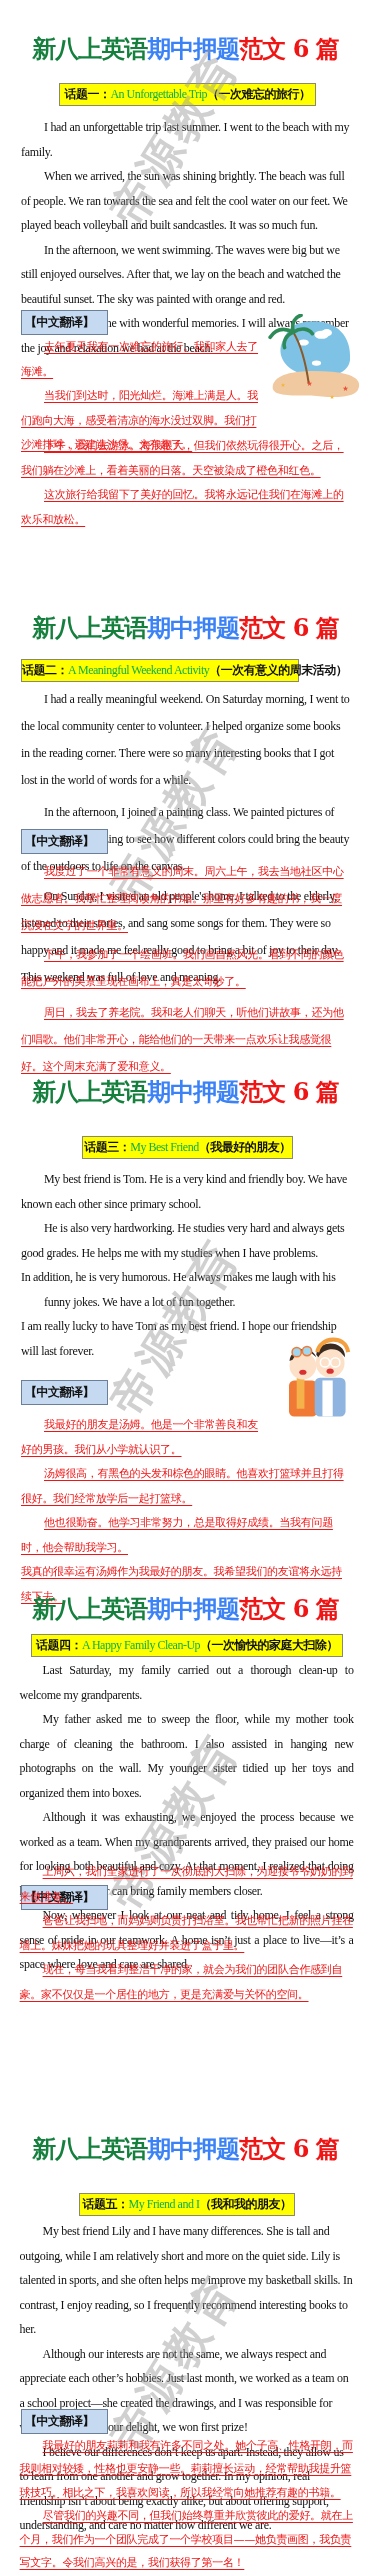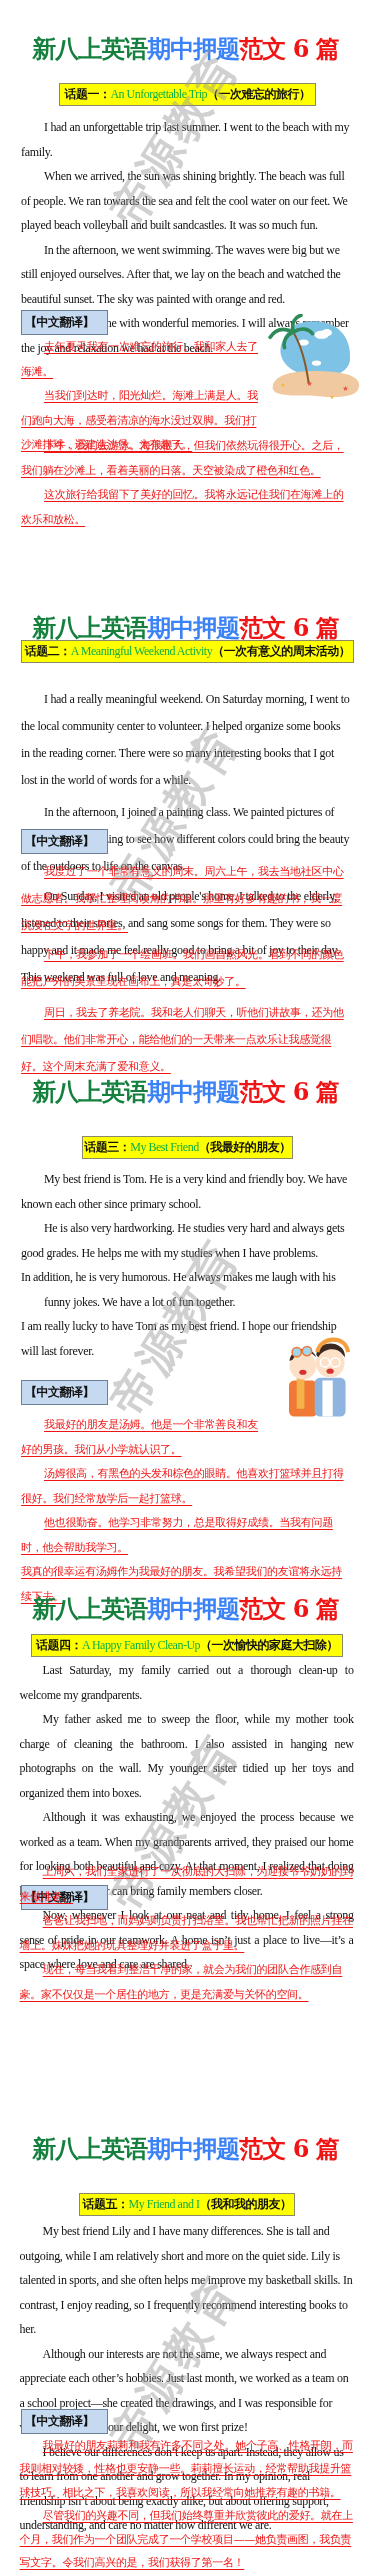--- a/index.html
+++ b/index.html
@@ -92,21 +92,21 @@
   <path d="M55 35 C35 25 20 30 10 45 M55 35 C50 15 60 5 70 2 M55 35 C70 25 85 28 92 38 M55 35 C40 40 35 55 38 65" stroke="#2e8b57" stroke-width="7" fill="none" stroke-linecap="round"></path>
   <text x="80" y="140" font-size="14" fill="#e8503a">★</text>
   <text x="150" y="150" font-size="14" fill="#e8503a">★</text>
   <text x="30" y="142" font-size="11" fill="#f3b530">★</text>
   <text x="125" y="165" font-size="11" fill="#f3b530">★</text>
 </svg>
 
 <div class="main-title" style="top:612px;">
   <span class="t-black">新八上英语</span><span class="t-blue">期中押题</span><span class="t-red">范文 6 篇</span>
 </div>
-<div class="topic-box" style="top:640px; left:21px; width:333px;">
+<div class="topic-box" style="top:659px; left:21px; width:278px;">
   <span class="tp-label">话题二：</span><span class="tp-en">A Meaningful Weekend Activity</span><span class="tp-cn">（一次有意义的周末活动）</span>
 </div>
 <div class="en-text" style="top:686px; line-height:27px;">
   <p style="margin-bottom:5px;">I had a really meaningful weekend. On Saturday morning, I went to the local community center to volunteer. I helped organize some books in the reading corner. There were so many interesting books that I got lost in the world of words for a while.</p>
   <p style="margin-bottom:3.1px;">In the afternoon, I joined a painting class. We painted pictures of nature. It was amazing to see how different colors could bring the beauty of the outdoors to life on the canvas.</p>
   <p>On Sunday, I visited an old people's home. I talked to the elderly, listened to their stories, and sang some songs for them. They were so happy and it made me feel really good to bring a bit of joy to their day. This weekend was full of love and meaning.</p>
 </div>
 <div class="watermark" style="top:783px; left:77px;">帝源教育</div>
 <div class="cn-label" style="top:829px;">【中文翻译】</div>
 <div class="cn-text" style="top:858px; line-height:27px;">

